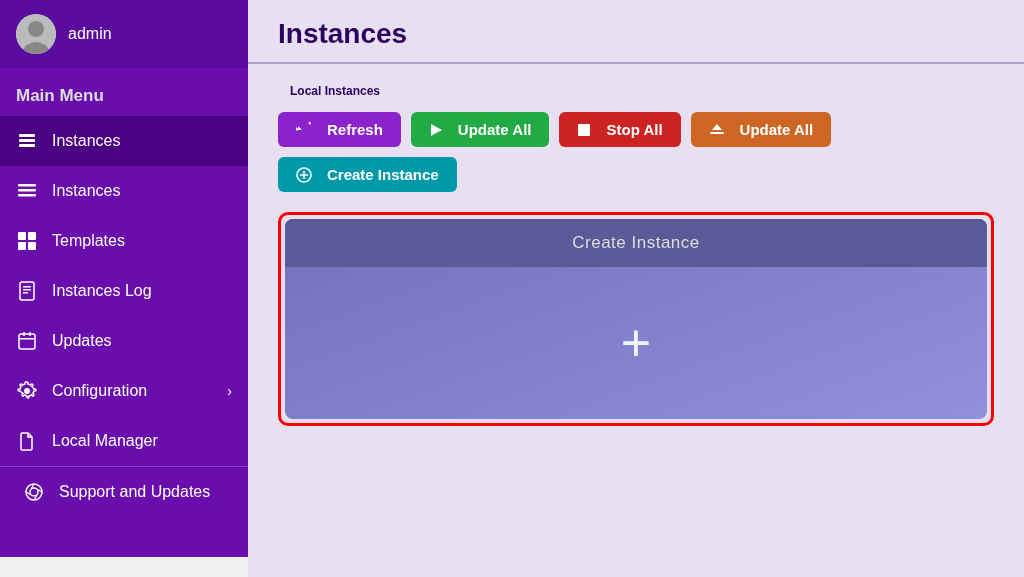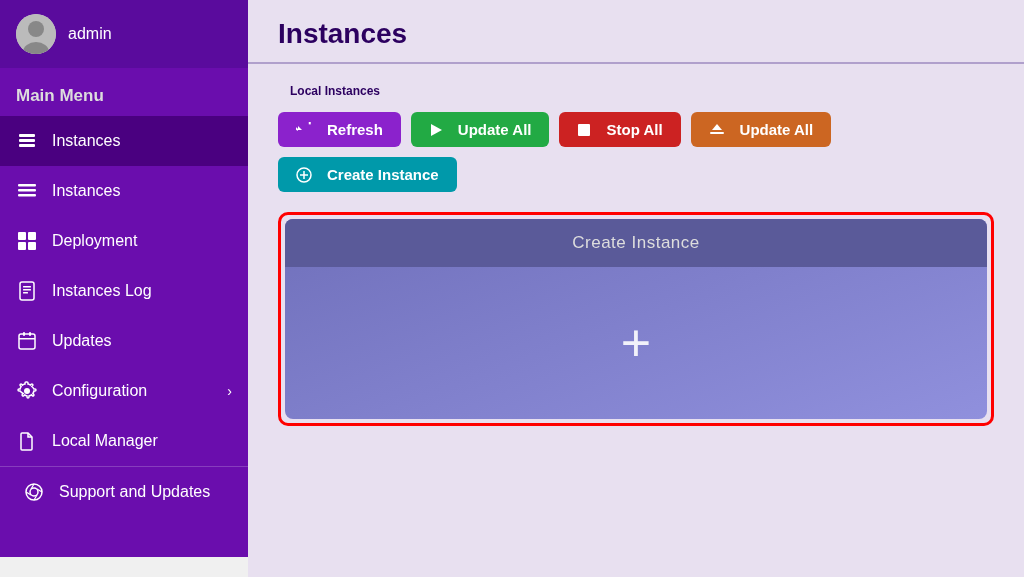--- a/index.html
+++ b/index.html
@@ -266,21 +266,21 @@
 
     <div class="nav-item">
       <span class="nav-icon">
         <svg width="20" height="20" viewBox="0 0 20 20" fill="white">
           <rect x="1" y="1" width="8" height="8" rx="1"></rect>
           <rect x="11" y="1" width="8" height="8" rx="1"></rect>
           <rect x="1" y="11" width="8" height="8" rx="1"></rect>
           <rect x="11" y="11" width="8" height="8" rx="1"></rect>
         </svg>
       </span>
-      <span>Deployment</span>
+      <span>Templates</span>
     </div>
 
     <div class="nav-item">
       <span class="nav-icon">
         <svg width="20" height="20" viewBox="0 0 20 20" fill="white">
           <rect x="3" y="1" width="14" height="18" rx="2" fill="none" stroke="white" stroke-width="1.5"></rect>
           <rect x="6" y="5" width="8" height="1.5" rx="0.5" fill="white"></rect>
           <rect x="6" y="8" width="8" height="1.5" rx="0.5" fill="white"></rect>
           <rect x="6" y="11" width="5" height="1.5" rx="0.5" fill="white"></rect>
         </svg>

